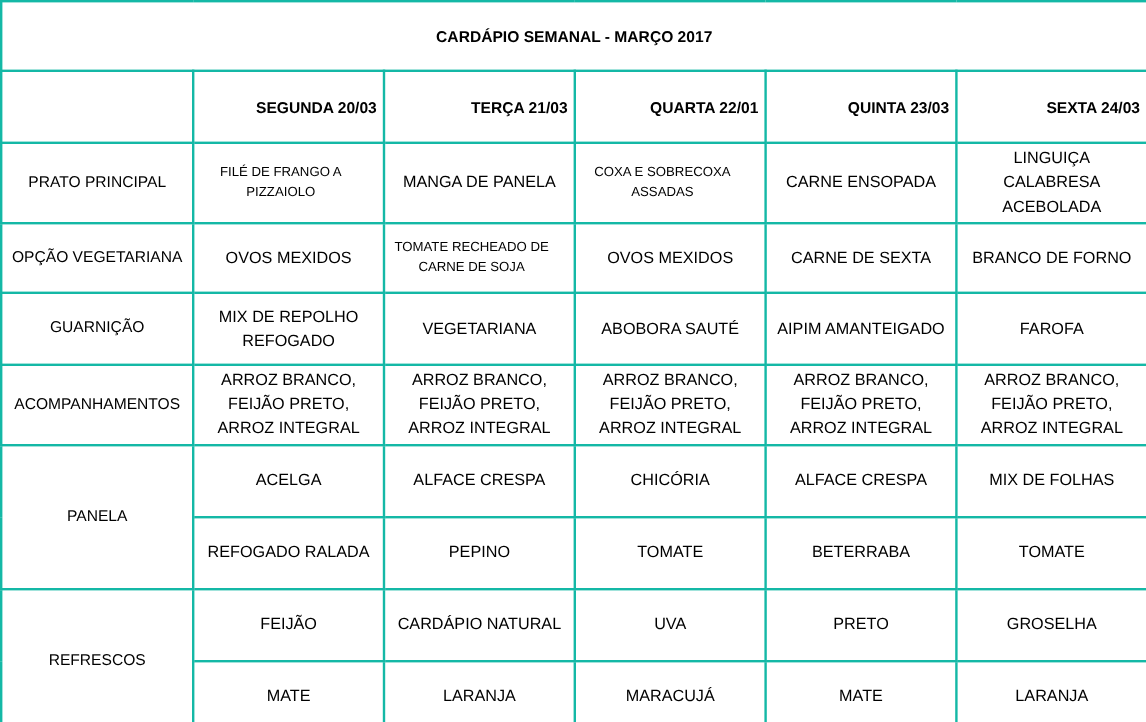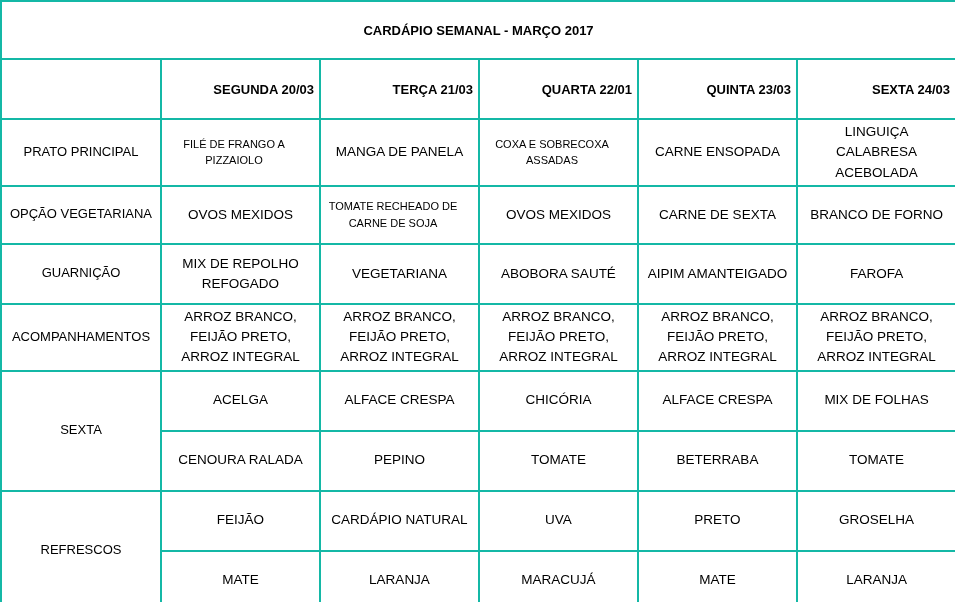--- a/index.html
+++ b/index.html
@@ -120,29 +120,29 @@
     <tr class="r3">
       <td class="lbl">ACOMPANHAMENTOS</td>
       <td class="cell">ARROZ BRANCO, FEIJÃO PRETO, ARROZ INTEGRAL</td>
       <td class="cell">ARROZ BRANCO, FEIJÃO PRETO, ARROZ INTEGRAL</td>
       <td class="cell">ARROZ BRANCO, FEIJÃO PRETO, ARROZ INTEGRAL</td>
       <td class="cell">ARROZ BRANCO, FEIJÃO PRETO, ARROZ INTEGRAL</td>
       <td class="cell">ARROZ BRANCO, FEIJÃO PRETO, ARROZ INTEGRAL</td>
     </tr>
 
     <tr class="r-sub">
-      <td class="lbl" rowspan="2">SEXTA</td>
+      <td class="lbl" rowspan="2">PANELA</td>
       <td class="cell">ACELGA</td>
       <td class="cell">ALFACE CRESPA</td>
       <td class="cell">CHICÓRIA</td>
       <td class="cell">ALFACE CRESPA</td>
       <td class="cell">MIX DE FOLHAS</td>
     </tr>
     <tr class="r-sub">
-      <td class="cell">CENOURA RALADA</td>
+      <td class="cell">REFOGADO RALADA</td>
       <td class="cell">PEPINO</td>
       <td class="cell">TOMATE</td>
       <td class="cell">BETERRABA</td>
       <td class="cell">TOMATE</td>
     </tr>
 
     <tr class="r-sub">
       <td class="lbl" rowspan="2">REFRESCOS</td>
       <td class="cell">FEIJÃO</td>
       <td class="cell">CARDÁPIO NATURAL</td>

